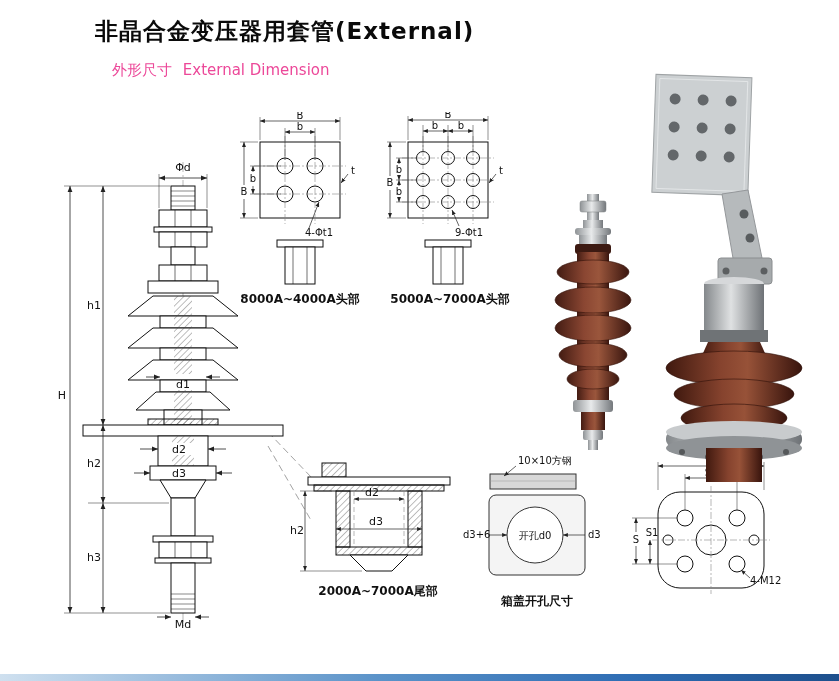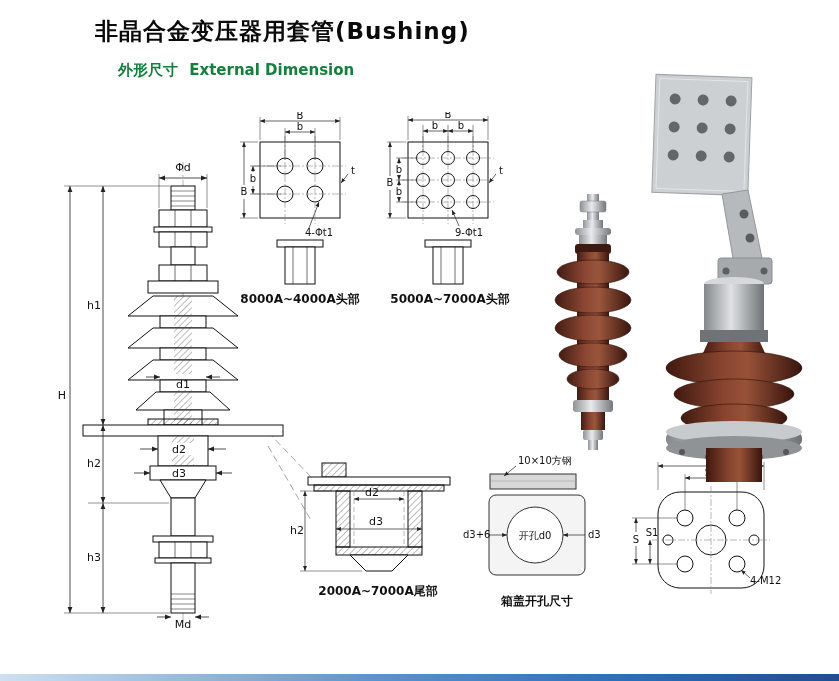--- a/index.html
+++ b/index.html
@@ -1,38 +1,38 @@
 <!DOCTYPE html>
 <html><head>
 <meta charset="utf-8">
 <style>
   *{margin:0;padding:0;box-sizing:border-box}
   html,body{width:839px;height:681px;background:#fff;overflow:hidden;
     font-family:"DejaVu Sans","Liberation Sans",sans-serif;color:#111;position:relative}
   .abs{position:absolute}
   .title{position:absolute;left:95px;top:16px;font-size:23px;font-weight:700;letter-spacing:1px;color:#0a0a0a}
-  .subtitle{position:absolute;left:118px;top:61px;font-size:15px;font-weight:700;color:#15803d}
+  .subtitle{position:absolute;left:112px;top:61px;font-size:15px;font-weight:400;color:#ec4899}
   .subtitle span{margin-right:6px}
   svg text{font-family:"DejaVu Sans","Liberation Sans",sans-serif;fill:#111;font-size:11px}
   svg text.cap{font-size:12px;font-weight:700}
   svg text.small{font-size:10px}
   .footer-bar{position:absolute;left:0;bottom:0;width:839px;height:7px;
     background:linear-gradient(90deg,#cfe0ef 0%,#5b93c9 45%,#2e6db4 75%,#1d4f8c 100%)}
 </style>
 </head>
 <body>
 
 <svg class="abs" style="left:0;top:0" width="839" height="681" viewBox="0 0 839 681">
   <g stroke="#8a8a8a" stroke-width="0.8" stroke-dasharray="7 4">
     <line x1="268" y1="432" x2="312" y2="478"></line>
     <line x1="268" y1="446" x2="312" y2="522"></line>
   </g>
 </svg>
 
-<div class="title">非晶合金变压器用套管(Bushing)</div>
+<div class="title">非晶合金变压器用套管(External)</div>
 <div class="subtitle">
   <span>外形尺寸</span>
   <span>External Dimension</span>
 </div>
 
 <svg class="abs" style="left:48px;top:158px" width="250" height="472" viewBox="0 0 250 472">
   <defs>
     <pattern id="hatchM" width="4.5" height="4.5" patternUnits="userSpaceOnUse" patternTransform="rotate(45)">
       <line x1="0" y1="0" x2="0" y2="4.5" stroke="#444" stroke-width="0.7"></line>
     </pattern>

